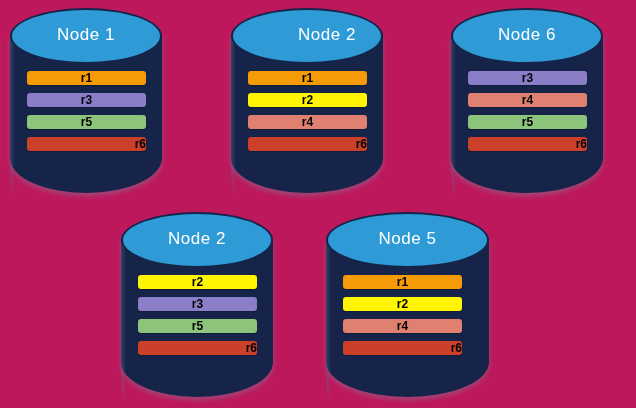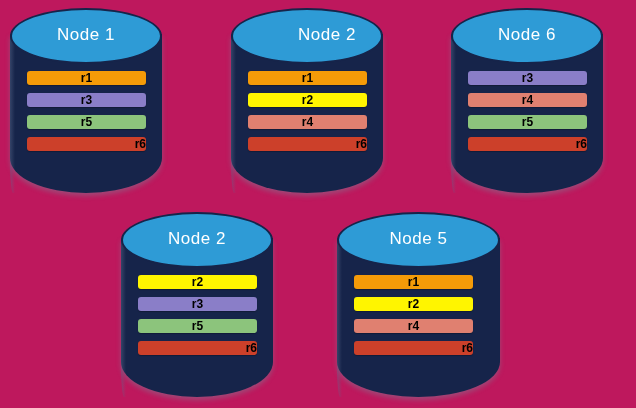--- a/index.html
+++ b/index.html
@@ -154,21 +154,21 @@
         <div class="cyl-top" style="top: 0px; height: 56px; background: rgb(46, 155, 214);"></div>
       </div>
       <div class="node-label" style="top: 17px; color: rgb(255, 255, 255);">Node  2</div>
       <div class="replica-stack" style="left: 17px; width: 119px; top: 63px;">
         <div class="replica-bar" style="background: rgb(255, 245, 0);">r2</div>
         <div class="replica-bar" style="background: rgb(138, 126, 200);">r3</div>
         <div class="replica-bar" style="background: rgb(140, 196, 124);">r5</div>
         <div class="replica-bar" style="background: rgb(204, 64, 42);">r6</div>
       </div>
     </div>
-    <div class="node" style="left: 337px; top: 212px; width: 163px; height: 185px;">
+    <div class="node" style="left: 326px; top: 212px; width: 163px; height: 185px;">
       <div class="cyl">
         <div class="cyl-body" style="top: 26px; height: 159px; background: rgb(22, 36, 74);"></div>
         <div class="cyl-top" style="top: 0px; height: 56px; background: rgb(46, 155, 214);"></div>
       </div>
       <div class="node-label" style="top: 17px; color: rgb(255, 255, 255);">Node  5</div>
       <div class="replica-stack" style="left: 17px; width: 119px; top: 63px;">
         <div class="replica-bar" style="background: rgb(245, 155, 8);">r1</div>
         <div class="replica-bar" style="background: rgb(255, 245, 0);">r2</div>
         <div class="replica-bar" style="background: rgb(224, 128, 112);">r4</div>
         <div class="replica-bar" style="background: rgb(204, 64, 42);">r6</div>

